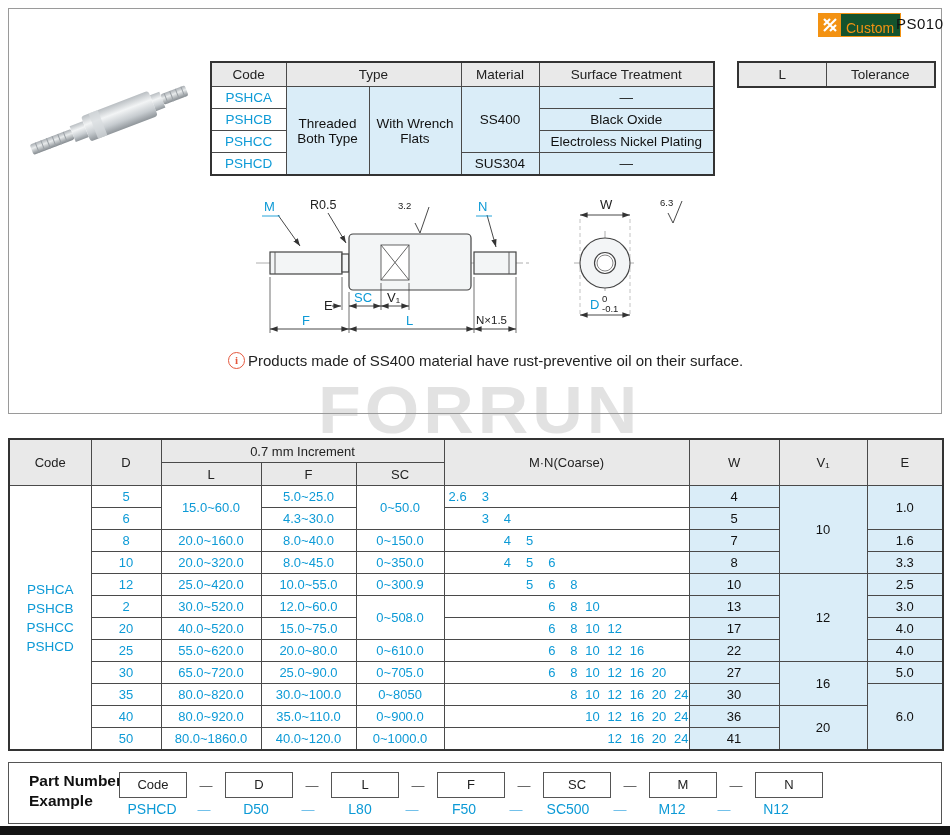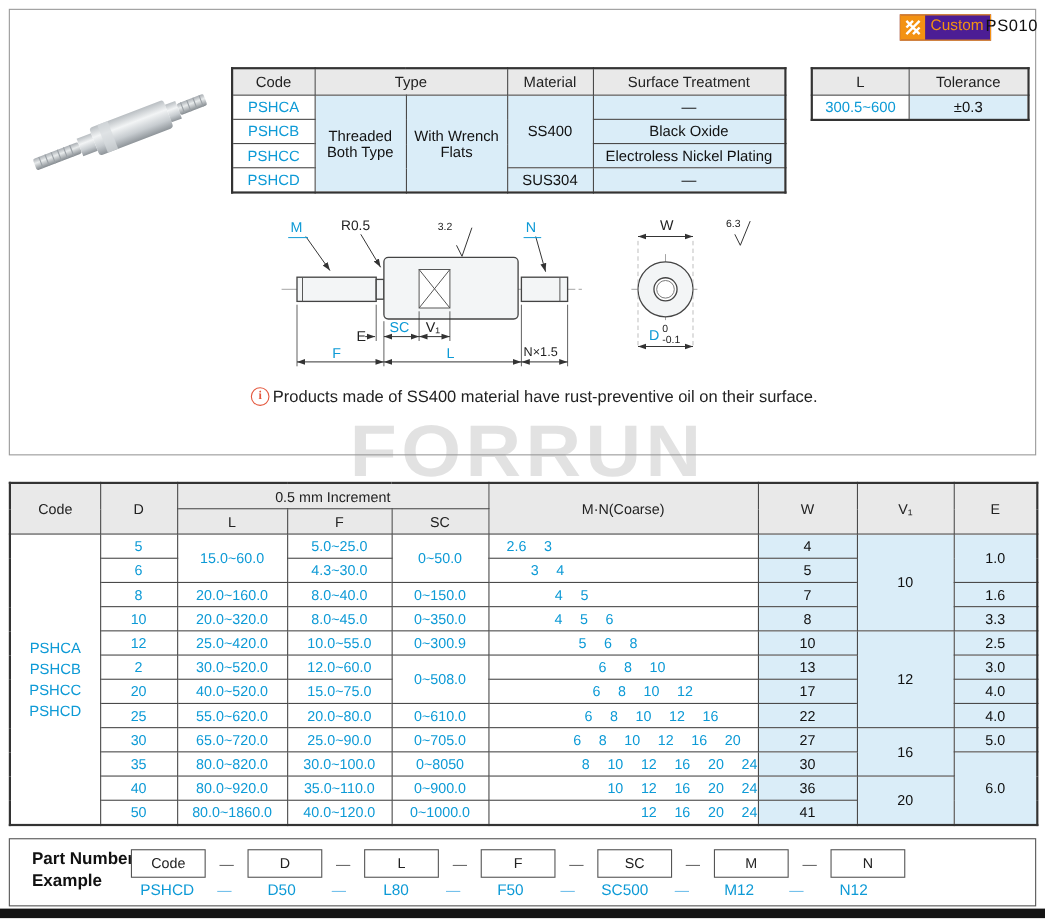--- a/index.html
+++ b/index.html
@@ -1,22 +1,22 @@
 <!DOCTYPE html>
 <html><head>
 <meta charset="utf-8">
 <style>
   html,body{margin:0;padding:0;background:#fff;}
   #page{position:relative;width:950px;height:835px;background:#fff;
         font-family:"Liberation Sans",sans-serif;color:#222;overflow:hidden;}
 
   
   .top-box{position:absolute;left:8px;top:8px;width:932px;height:404px;border:1px solid #9a9a9a;background:#fff;}
-  .custom-badge{position:absolute;left:818px;top:13px;display:flex;align-items:flex-start;height:22px;
-                border:1.5px solid #f39212;background:#4c1d95;padding-right:6px;}
+  .custom-badge{position:absolute;left:818px;top:13px;display:flex;align-items:flex-end;height:22px;
+                border:1.5px solid #f39212;background:#14532d;padding-right:6px;}
   .custom-badge .cicon{width:22px;height:22px;background:#f39212;display:block;}
   .custom-badge .clabel{color:#f39212;font-size:14px;margin-left:5px;}
   .page-code{position:absolute;left:896px;top:15px;font-size:15px;color:#111;letter-spacing:.5px;}
 
   
   table.cat{border-collapse:collapse;table-layout:fixed;background:#fff;}
   table.cat th,table.cat td{border:1px solid #4a4a4a;font-size:13.5px;text-align:center;
                             padding:0 2px;font-weight:400;overflow:hidden;white-space:nowrap;}
   table.cat{border:2px solid #333;}
   table.cat th{background:#e9e9e9;height:23px;}
@@ -40,21 +40,21 @@
   
   .main-table{position:absolute;left:8px;top:438px;width:934px;border-collapse:collapse;table-layout:fixed;border:2px solid #333;}
   .main-table th,.main-table td{border:1px solid #4a4a4a;font-size:13px;text-align:center;padding:0;
                                 font-weight:400;white-space:nowrap;overflow:hidden;}
   .main-table th{background:#e9e9e9;height:22px;}
   .main-table td{height:21px;background:#fff;}
   .main-table td.lb{background:#daedf8;}
   .code-cell div{line-height:19px;font-size:13.5px;color:#0d9ad6;}
   .mn-cell{padding:0 4px;}
   .mn-grid{display:grid;grid-template-columns:repeat(11,1fr);width:100%;}
-  .mn-grid span{color:#0d9ad6;font-size:13px;text-align:right;margin-left:16px;}
+  .mn-grid span{color:#0d9ad6;font-size:13px;text-align:right;}
 
   
   .pn-box-wrap{position:absolute;left:8px;top:762px;width:932px;height:60px;border:1.5px solid #555;background:#fff;}
   .pn-label{position:absolute;left:20px;top:8px;font-size:15.5px;font-weight:bold;line-height:20px;color:#111;}
   .pn-row{position:absolute;left:110px;display:flex;align-items:center;}
   .pn-boxes{top:9px;}
   .pn-values{top:38px;}
   .pn-box{width:66px;height:24px;border:1.5px solid #555;font-size:13px;line-height:24px;text-align:center;background:#fff;}
   .pn-dash{width:38px;text-align:center;color:#555;font-size:13px;}
   .pn-val{width:66px;text-align:center;color:#0d9ad6;font-size:14px;}
@@ -162,24 +162,20 @@
   <table class="cat tol-table">
     <colgroup>
         <col style="width:88px">
         <col style="width:109px">
       </colgroup>
     <tbody>
         <tr>
       <th>L</th>
       <th>Tolerance</th>
     </tr>
-    <tr>
-          <td class="blue">300.5~600</td>
-        <td class="lb">±0.3</td>
-        </tr>
   </tbody>
     </table>
 
   <svg style="position:absolute;left:240px;top:193px;" width="480" height="152" viewBox="0 0 480 152">
     <defs>
       <marker id="ar" markerWidth="10" markerHeight="8" refX="8.5" refY="3.5" orient="auto-start-reverse">
         <path d="M0,0.5 L8.5,3.5 L0,6.5 z" fill="#333"></path>
       </marker>
     </defs>
     <g stroke="#999" stroke-width="0.8" stroke-dasharray="14 3 3 3" fill="none">
@@ -272,21 +268,21 @@
       <col style="width:88px">
         <col style="width:245px">
         <col style="width:90px">
         <col style="width:88px">
         <col style="width:76px">
     </colgroup>
     <thead>
       <tr>
         <th rowspan="2">Code</th>
         <th rowspan="2">D</th>
-        <th colspan="3">0.5 mm Increment</th>
+        <th colspan="3">0.7 mm Increment</th>
         <th rowspan="2">M·N(Coarse)</th>
         <th rowspan="2">W</th>
         <th rowspan="2">V₁</th>
         <th rowspan="2">E</th>
       </tr>
       <tr>
         <th>L</th>
         <th>F</th>
         <th>SC</th>
       </tr>

